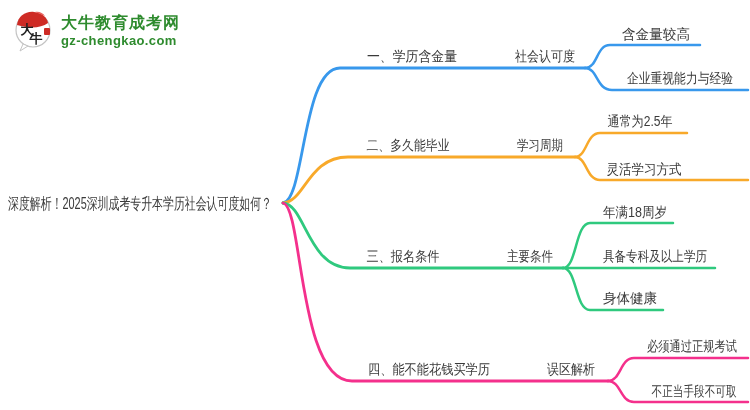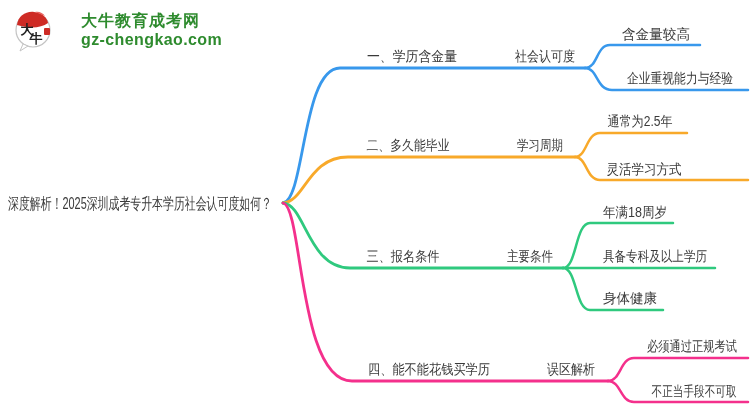--- a/index.html
+++ b/index.html
@@ -2,23 +2,23 @@
 <html><head>
 <meta charset="utf-8">
 <style>
   html,body{margin:0;padding:0;background:#ffffff;}
   body{width:750px;height:410px;position:relative;overflow:hidden;
        font-family:"Liberation Sans",sans-serif;}
 
   
   .logo{position:absolute;left:13px;top:8px;display:flex;align-items:center;gap:8px;}
   .logo-icon{width:40px;height:46px;display:block;}
-  .logo-text{display:flex;flex-direction:column;line-height:1.05;margin-left:20px;}
+  .logo-text{display:flex;flex-direction:column;line-height:1.05;}
   .logo-name{font-size:16px;font-weight:bold;letter-spacing:1px;color:#2E8B2E;}
-  .logo-domain{font-size:16px;font-weight:bold;color:#2E8B2E;margin-top:2px;letter-spacing:.4px;}
+  .logo-domain{font-size:13px;font-weight:bold;color:#2E8B2E;margin-top:2px;letter-spacing:.4px;}
 
   
   .map{position:absolute;left:0;top:0;}
   .map path{fill:none;stroke-linecap:round;stroke-linejoin:round;}
   .map path.main{stroke-width:2.8;}
   .map path.leaf{stroke-width:2.5;}
   .map text{fill:#3A3A3A;font-family:"Liberation Sans",sans-serif;
             font-size:14px;text-anchor:middle;}
   .map text.central{font-size:16px;}
 </style>

